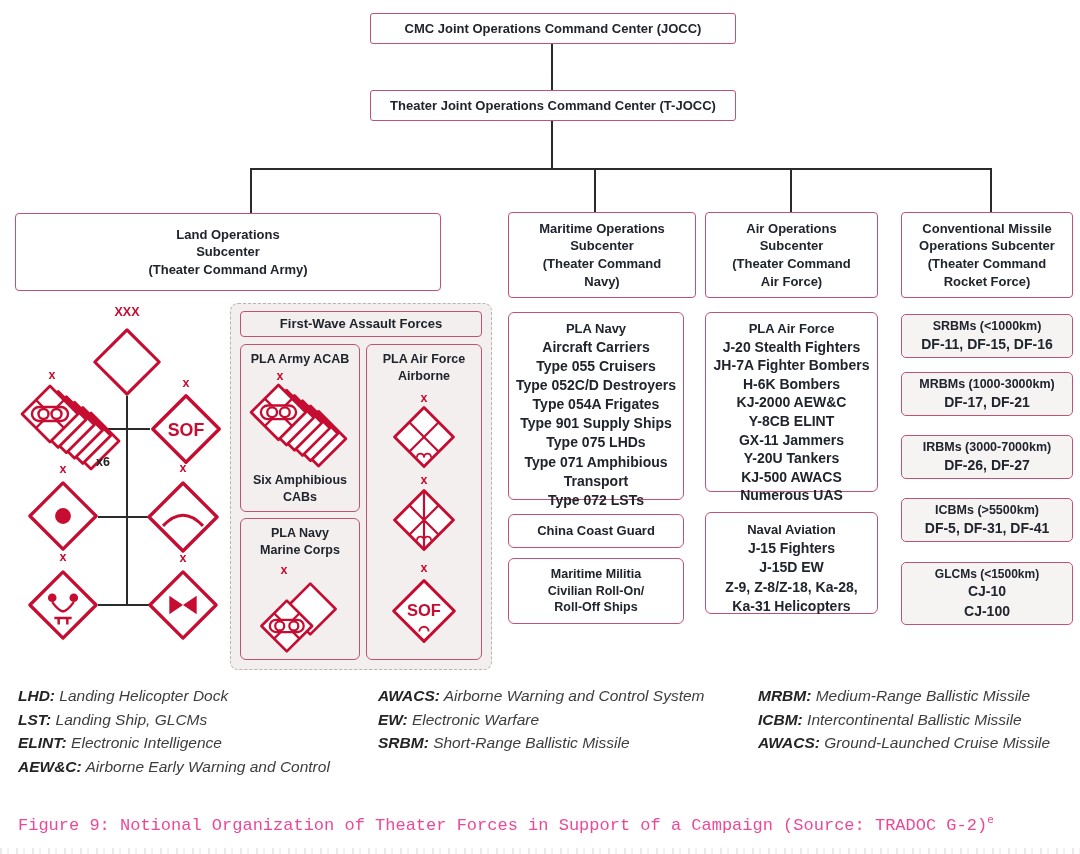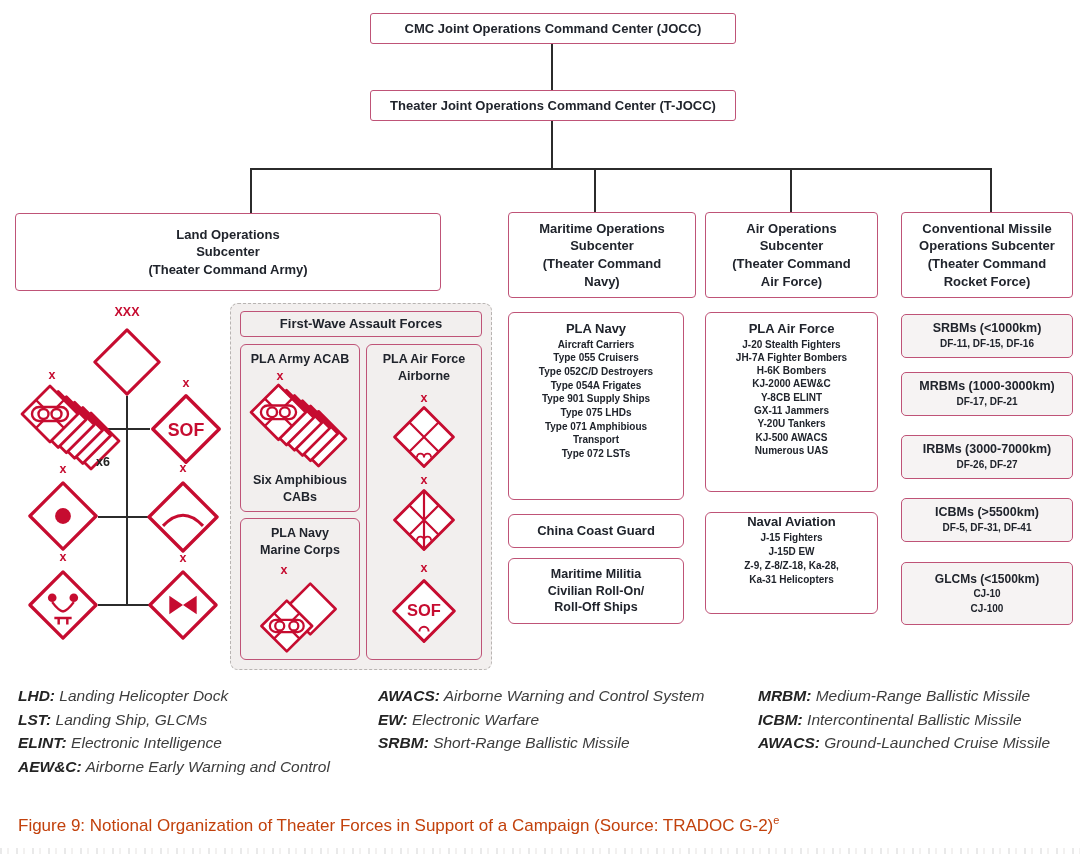--- a/index.html
+++ b/index.html
@@ -12,30 +12,30 @@
   html,body{margin:0;padding:0;background:#fff;}
   .stage{position:relative;width:1080px;height:854px;background:#fff;overflow:hidden;
          font-family:"Liberation Sans",sans-serif;color:var(--ink);}
   .cbox{position:absolute;border:1.6px solid var(--rose);background:#fff;border-radius:4px;
         display:flex;flex-direction:column;align-items:center;justify-content:center;
         text-align:center;font-weight:700;box-sizing:border-box;}
   .gray{background:var(--panel);}
   .lightgray{background:#f6f3f3;}
   .pre{white-space:pre-line;}
   .title-line{font-weight:700;font-size:13px;line-height:1.35;}
-  .body-text{font-weight:600;font-size:10px;line-height:1.42;}
+  .body-text{font-weight:600;font-size:14px;line-height:1.42;}
   .vline{position:absolute;width:2px;background:var(--conn);}
   .hline{position:absolute;height:2px;background:var(--conn);}
   .ech{position:absolute;color:var(--sym);font-weight:700;font-size:12.5px;text-align:center;line-height:1;}
   .mult{position:absolute;color:#222;font-weight:700;font-size:12.5px;line-height:1;}
   .sym{position:absolute;}
   .fw-wrap{position:absolute;border:1.6px dashed #b8b4b2;background:var(--panel);border-radius:8px;box-sizing:border-box;}
   .legend-col{position:absolute;font-size:15.5px;line-height:23.5px;color:#3d3d3d;font-style:italic;}
   .legend-col b{color:#242424;font-weight:700;}
-  .caption{position:absolute;font-size:17px;color:#c2410c;}
+  .caption{position:absolute;font-size:17px;color:#ec4899;font-family:Liberation Mono, monospace;}
   .remnant{position:absolute;left:0;right:0;bottom:0;height:6px;opacity:.45;
     background:repeating-linear-gradient(90deg,#cfcfcf 0 2px,transparent 2px 7px,#e3e0de 7px 9px,transparent 9px 16px);}
 </style>
 </head>
 <body>
 
 <div class="stage">
 
   <div class="vline" style="left:551px;top:43px;height:48px"></div>
   <div class="vline" style="left:551px;top:121px;height:48px"></div>
@@ -233,21 +233,21 @@
     <span class="body-text pre" style="line-height:1.33">J-20 Stealth Fighters
 JH-7A Fighter Bombers
 H-6K Bombers
 KJ-2000 AEW&amp;C
 Y-8CB ELINT
 GX-11 Jammers
 Y-20U Tankers
 KJ-500 AWACS
 Numerous UAS</span>
   </div>
-  <div class="cbox" style="left:705px;top:512px;width:173px;height:102px;border-radius:6px;justify-content:flex-start;padding-top:0">
+  <div class="cbox" style="left:705px;top:512px;width:173px;height:102px;border-radius:6px;justify-content:flex-start;padding-top:8px">
     <span class="title-line">Naval Aviation</span>
     <span class="body-text pre" style="line-height:1.4">J-15 Fighters
 J-15D EW
 Z-9, Z-8/Z-18, Ka-28,
 Ka-31 Helicopters</span>
   </div>
 
   <div class="cbox lightgray" style="left:901px;top:314px;width:172px;height:44px;border-radius:5px">
     <span class="title-line" style="font-size:12.5px">SRBMs (&lt;1000km)</span>
     <span class="body-text pre">DF-11, DF-15, DF-16</span>

